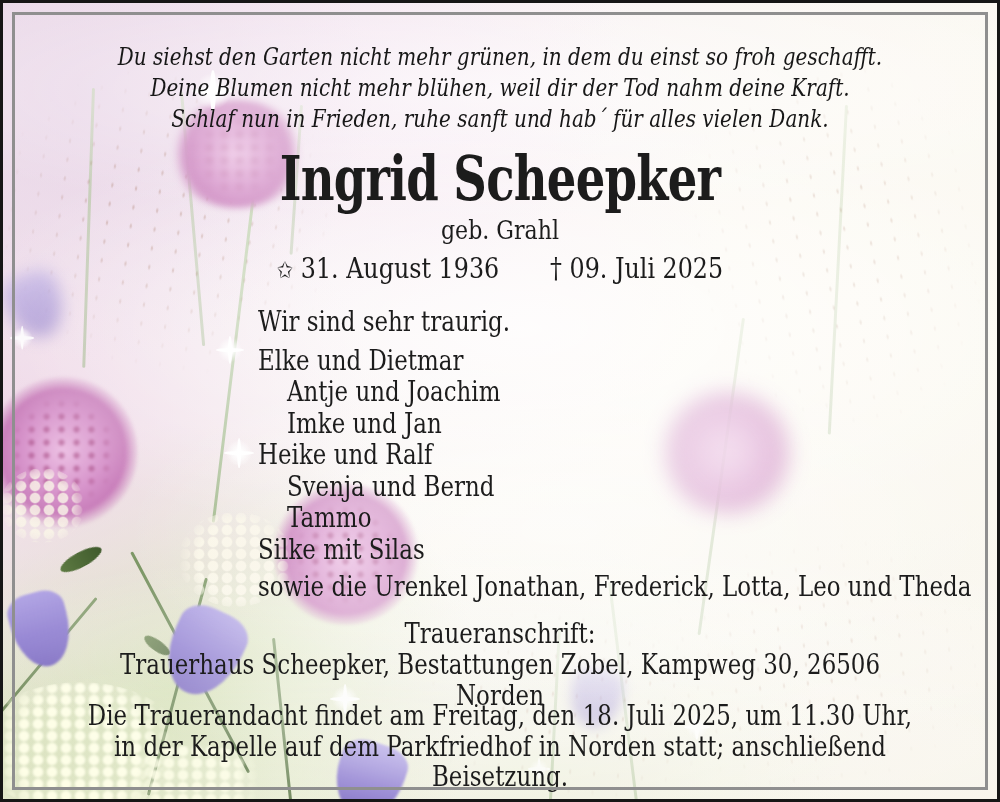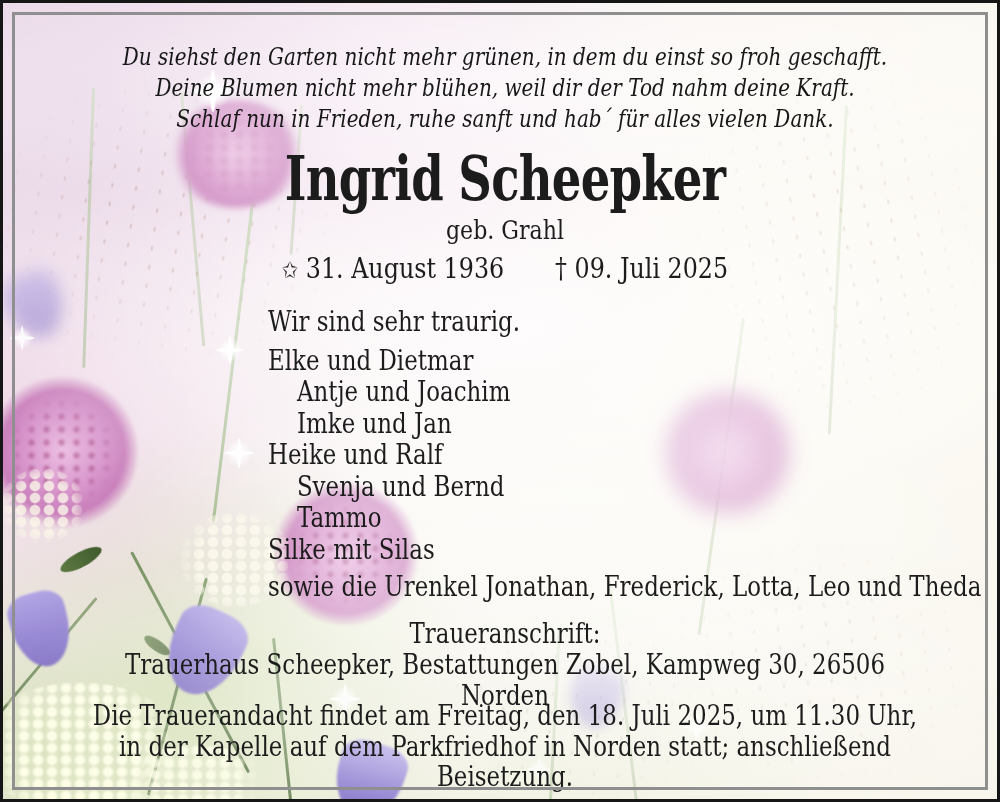--- a/index.html
+++ b/index.html
@@ -49,21 +49,21 @@
     background:
       radial-gradient(760px 300px at 52% 41%, rgba(255,255,255,.78), rgba(255,255,255,0) 75%),
       radial-gradient(860px 170px at 50% 11%, rgba(255,255,255,.65), rgba(255,255,255,0) 78%),
       radial-gradient(560px 230px at 56% 66%, rgba(255,255,255,.55), rgba(255,255,255,0) 78%),
       radial-gradient(800px 130px at 53% 81%, rgba(255,255,255,.5), rgba(255,255,255,0) 80%),
       radial-gradient(740px 120px at 52% 92%, rgba(255,255,255,.42), rgba(255,255,255,0) 80%);}
   
   .frame-outer{position:absolute;inset:0;border:3px solid #161616;pointer-events:none;}
   .frame-inner{position:absolute;inset:12px;border:3px solid #8f8f8f;pointer-events:none;}
   
-  .content{position:absolute;inset:0;margin-left:10px;}
+  .content{position:absolute;inset:0;}
   .center{position:absolute;left:0;width:100%;text-align:center;}
   .poem{top:41px;font-style:italic;font-size:25px;line-height:31px;transform:scaleX(.8);transform-origin:center top;color:#171717;}
   .name{top:146px;font-size:62px;line-height:66px;font-weight:bold;letter-spacing:-1px;
         transform:scaleX(.75);transform-origin:center top;margin:0;}
   .maiden{top:215px;font-size:26px;line-height:30px;transform:scaleX(.85);transform-origin:center top;}
   .dates{top:252px;font-size:28px;line-height:34px;transform:scaleX(.85);transform-origin:center top;}
   .dates .gap{display:inline-block;width:42px;}
   .dates .sym{font-size:.82em;}
   .mourning{position:absolute;left:258px;top:306px;font-size:27px;line-height:31.5px;
         transform:scaleX(.85);transform-origin:left top;white-space:nowrap;}

